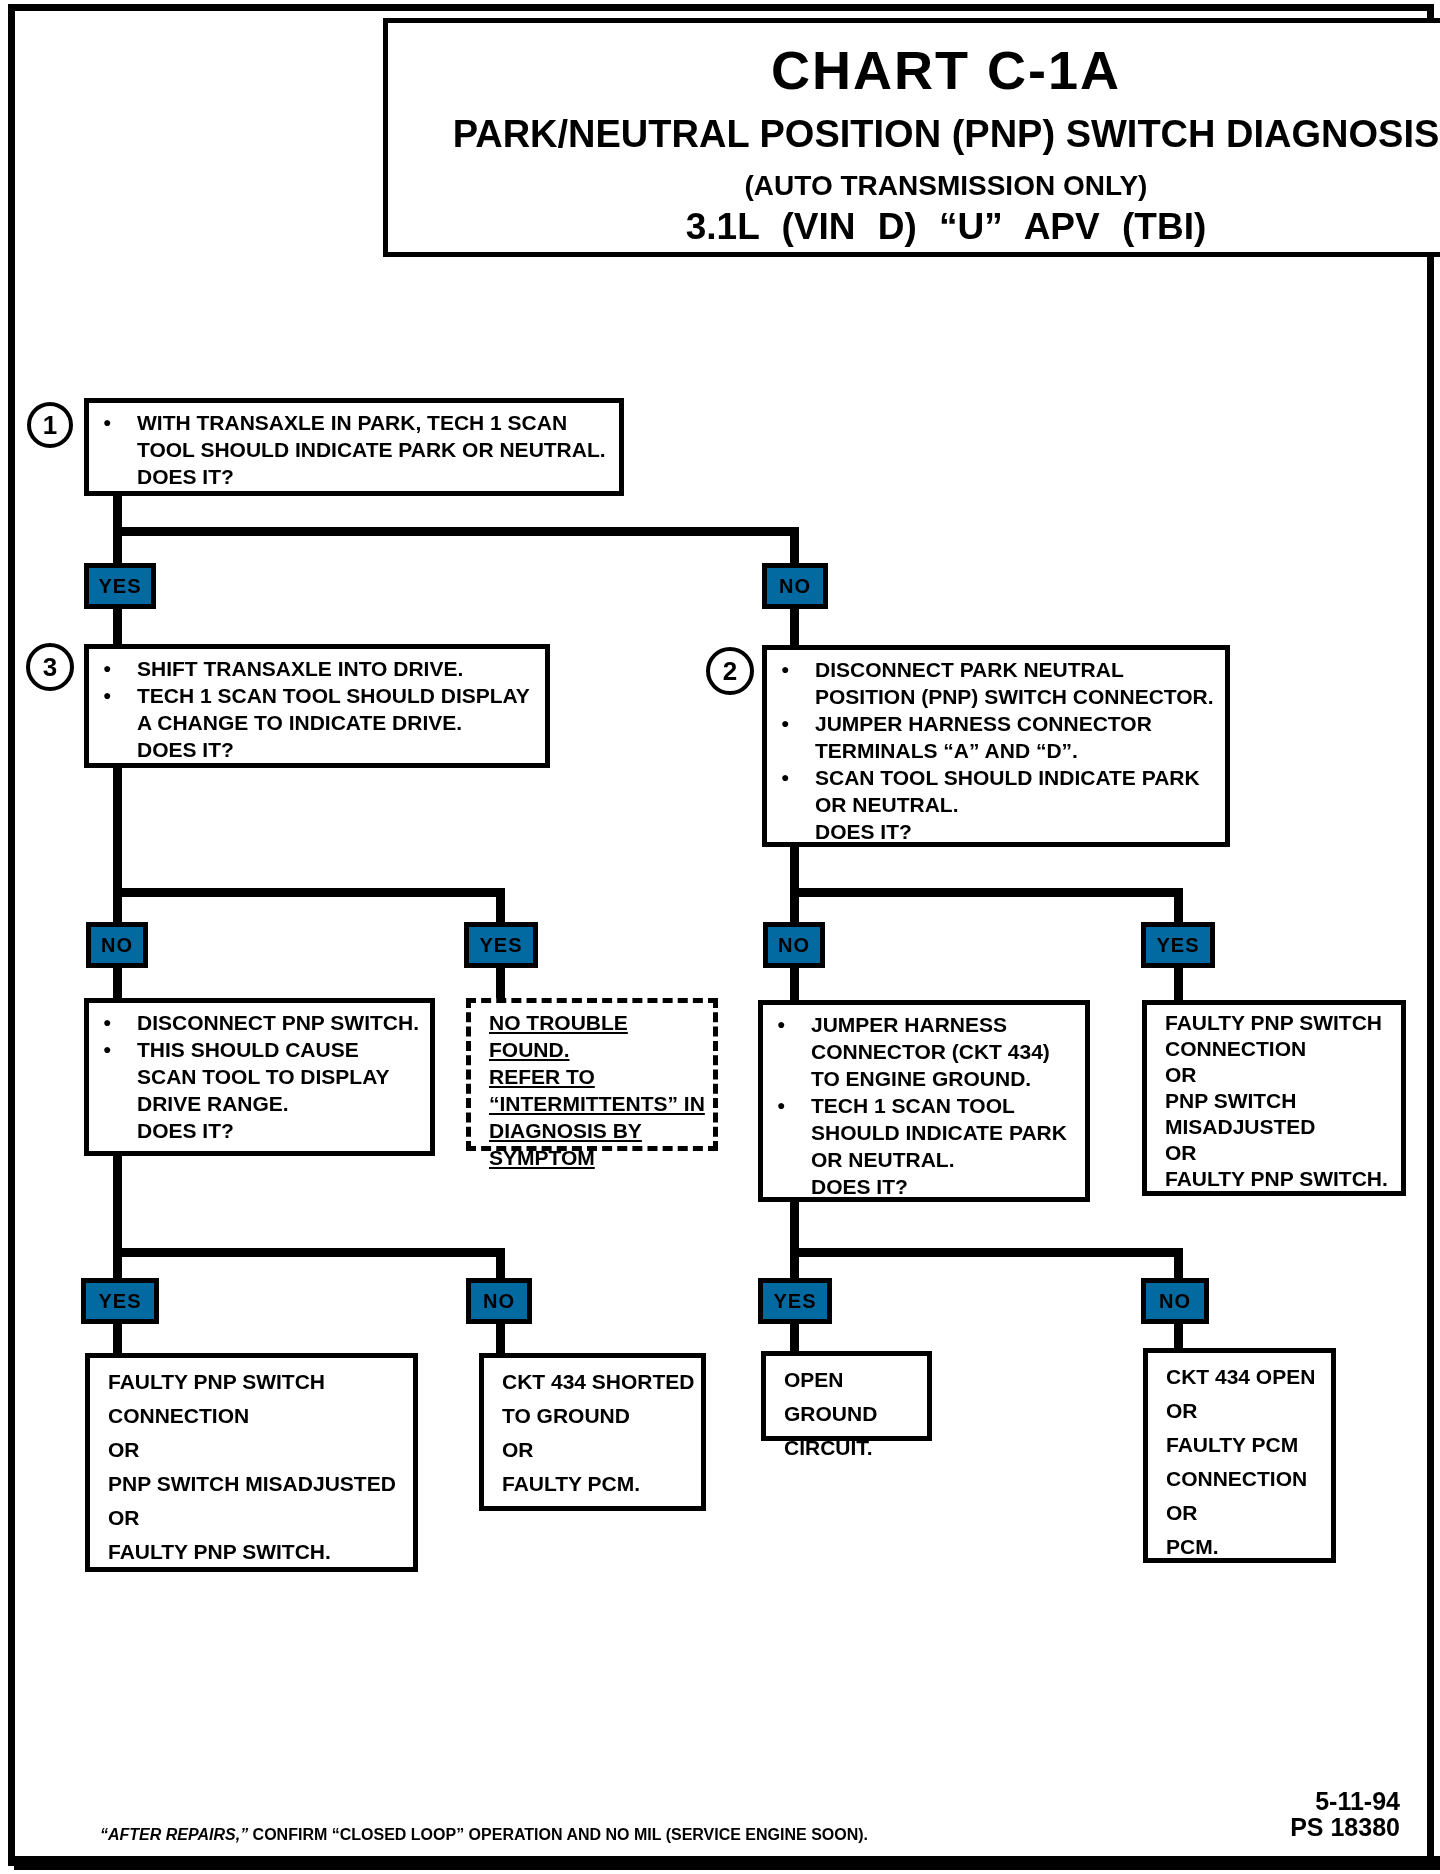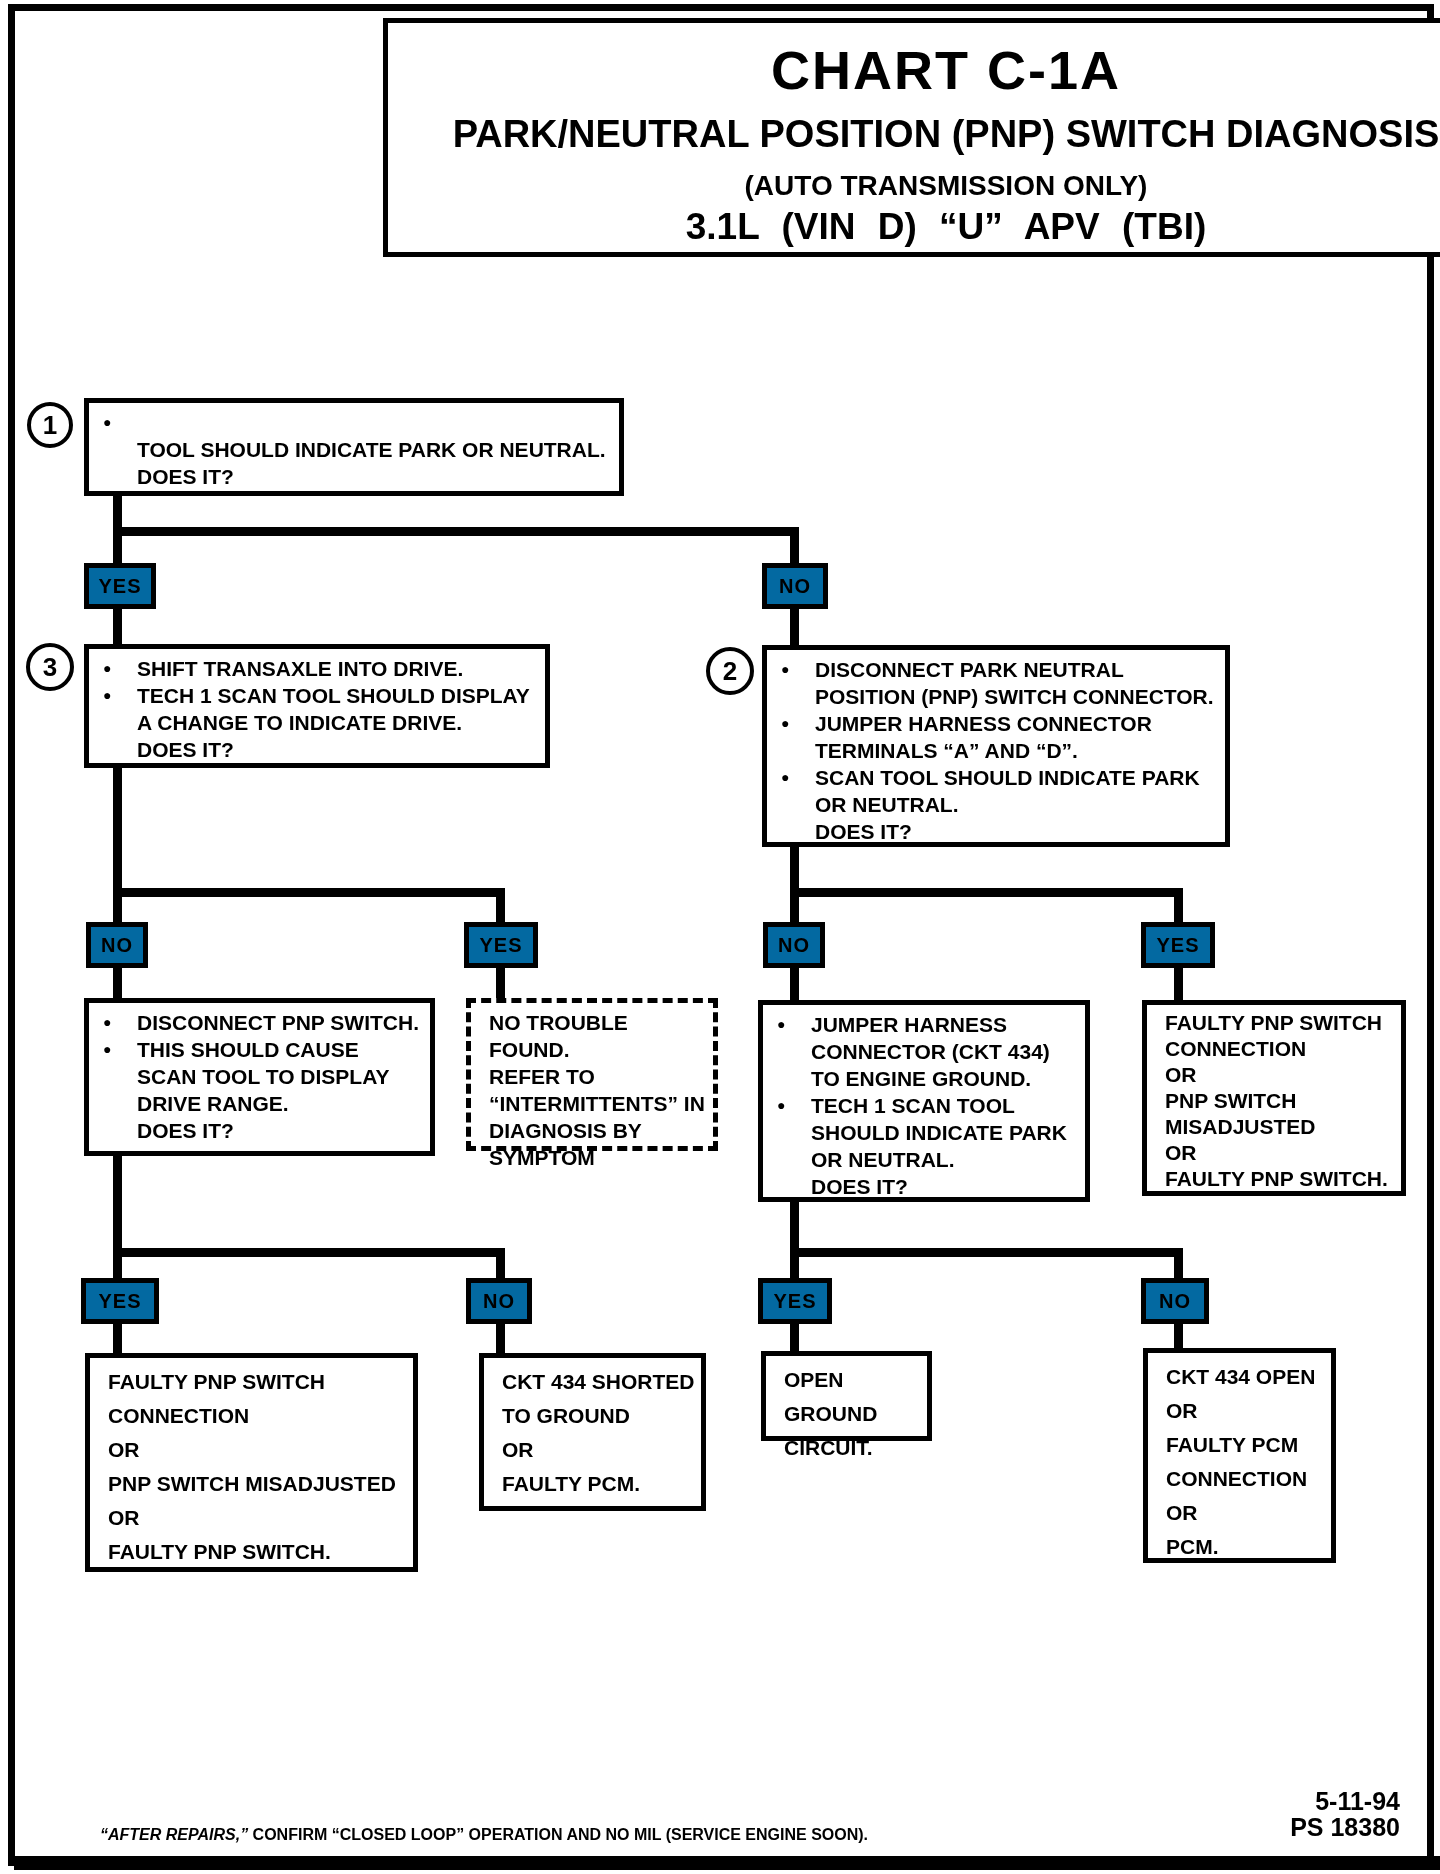--- a/index.html
+++ b/index.html
@@ -10,21 +10,21 @@
   .bbar{left:14px;top:1856px;width:1426px;height:14px;background:#000;}
 
   .titlebox{left:383px;top:18px;width:1028px;height:229px;border:5px solid #000;background:#fff;text-align:center;padding-left:44px;}
   .t1{font-size:54px;margin-top:16px;letter-spacing:2px;}
   .t2{font-size:38px;margin-top:12px;letter-spacing:0px;}
   .t3{font-size:28px;margin-top:14px;}
   .t4{font-size:37px;margin-top:4px;word-spacing:12px;}
 
   .fbox{border:5px solid #000;background:#fff;font-size:21px;line-height:27px;
         padding:6px 6px 0 14px;box-sizing:border-box;}
-  .fbox.dashed{border-style:dashed;}
+  .fbox.dashed{border-style:dashed;text-decoration:underline;}
   .bl{display:flex;}
   .bb{flex:0 0 34px;width:34px;font-size:14px;}
   .nb{padding-left:18px;}
   .tall{line-height:34px;padding-top:7px;}
   .lh26{line-height:26px;padding-top:5px;}
 
   .dec{border:5px solid #000;background:#0369a1;font-size:20px;letter-spacing:1px;
        display:flex;align-items:center;justify-content:center;box-sizing:border-box;}
   .circ{border:4px solid #000;border-radius:50%;background:#fff;font-size:26px;
         display:flex;align-items:center;justify-content:center;box-sizing:border-box;}
@@ -81,20 +81,21 @@
   <div class="abs circ" style="left:26px;top:643px;width:48px;height:48px">
     <span>3</span>
   </div>
   <div class="abs circ" style="left:706px;top:647px;width:48px;height:48px">
     <span>2</span>
   </div>
 
   <div class="abs fbox" style="left:84px;top:398px;width:540px;height:98px">
       <div class="bl">
         <span class="bb">●</span>
+        <span>WITH TRANSAXLE IN PARK, TECH 1 SCAN</span>
       </div>
       <div class="bl">
         <span class="bb"></span>
         <span>TOOL SHOULD INDICATE PARK OR NEUTRAL.</span>
       </div>
       <div class="bl">
         <span class="bb"></span>
         <span>DOES IT?</span>
       </div>
     </div>

